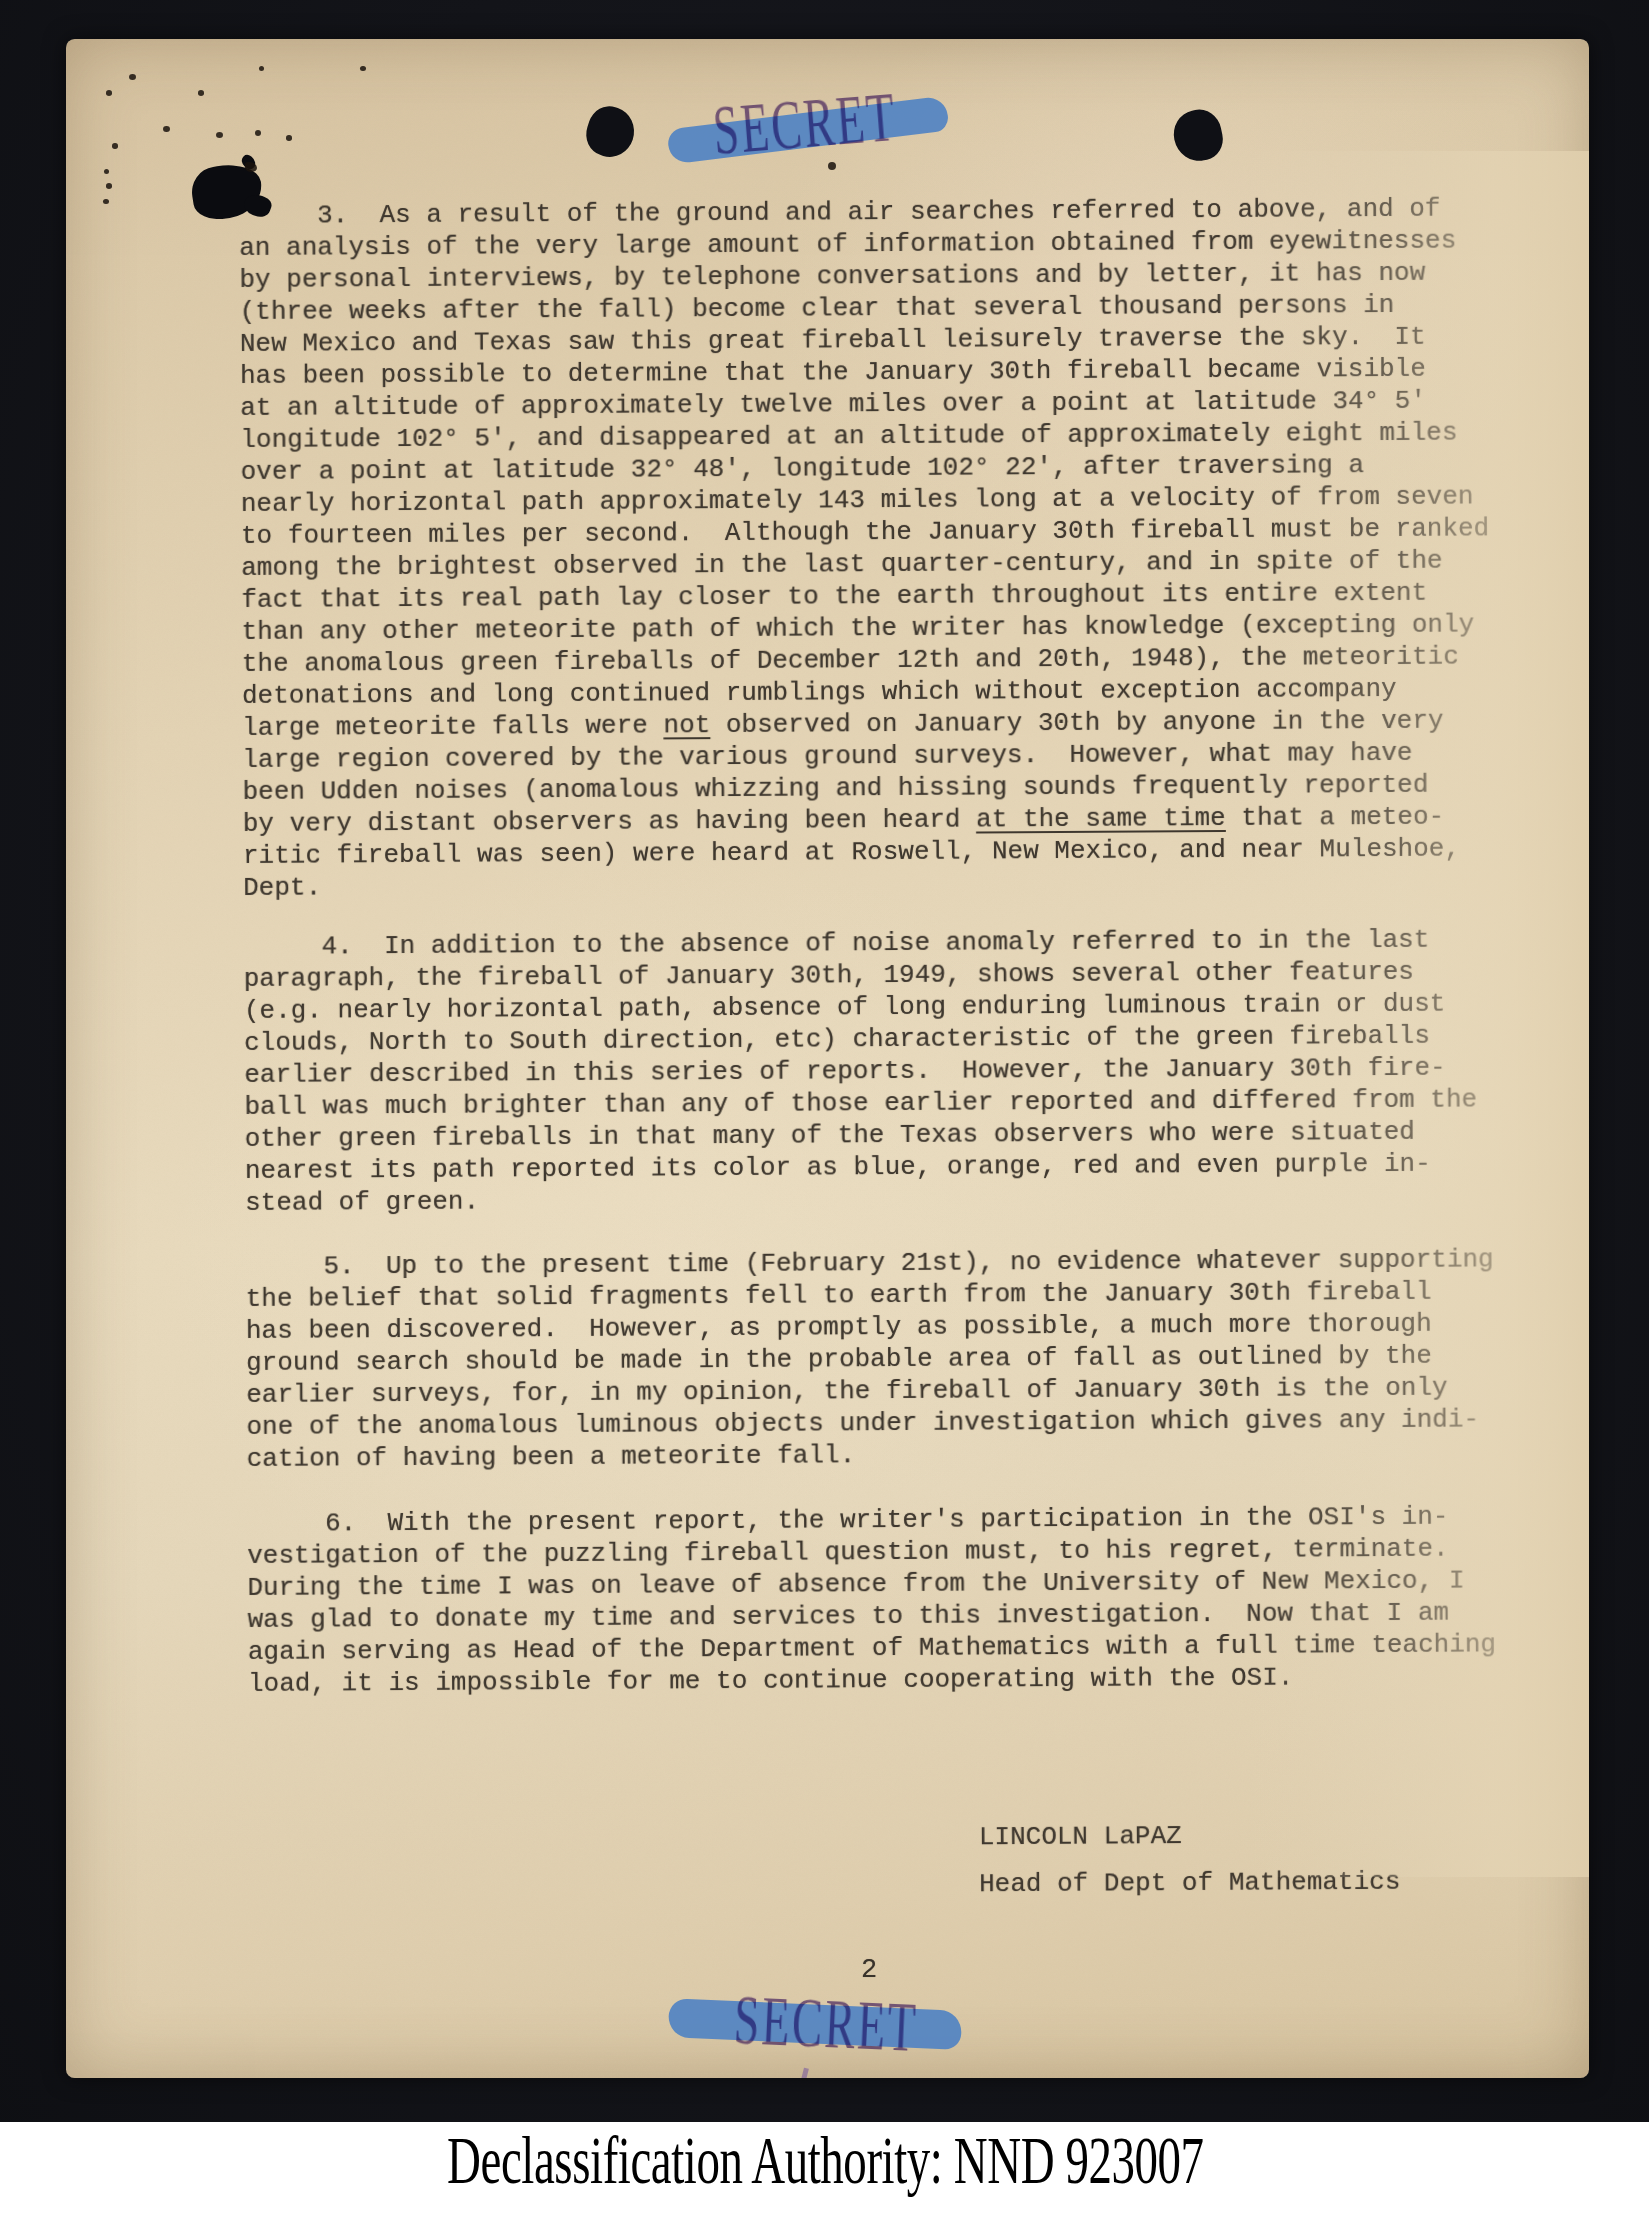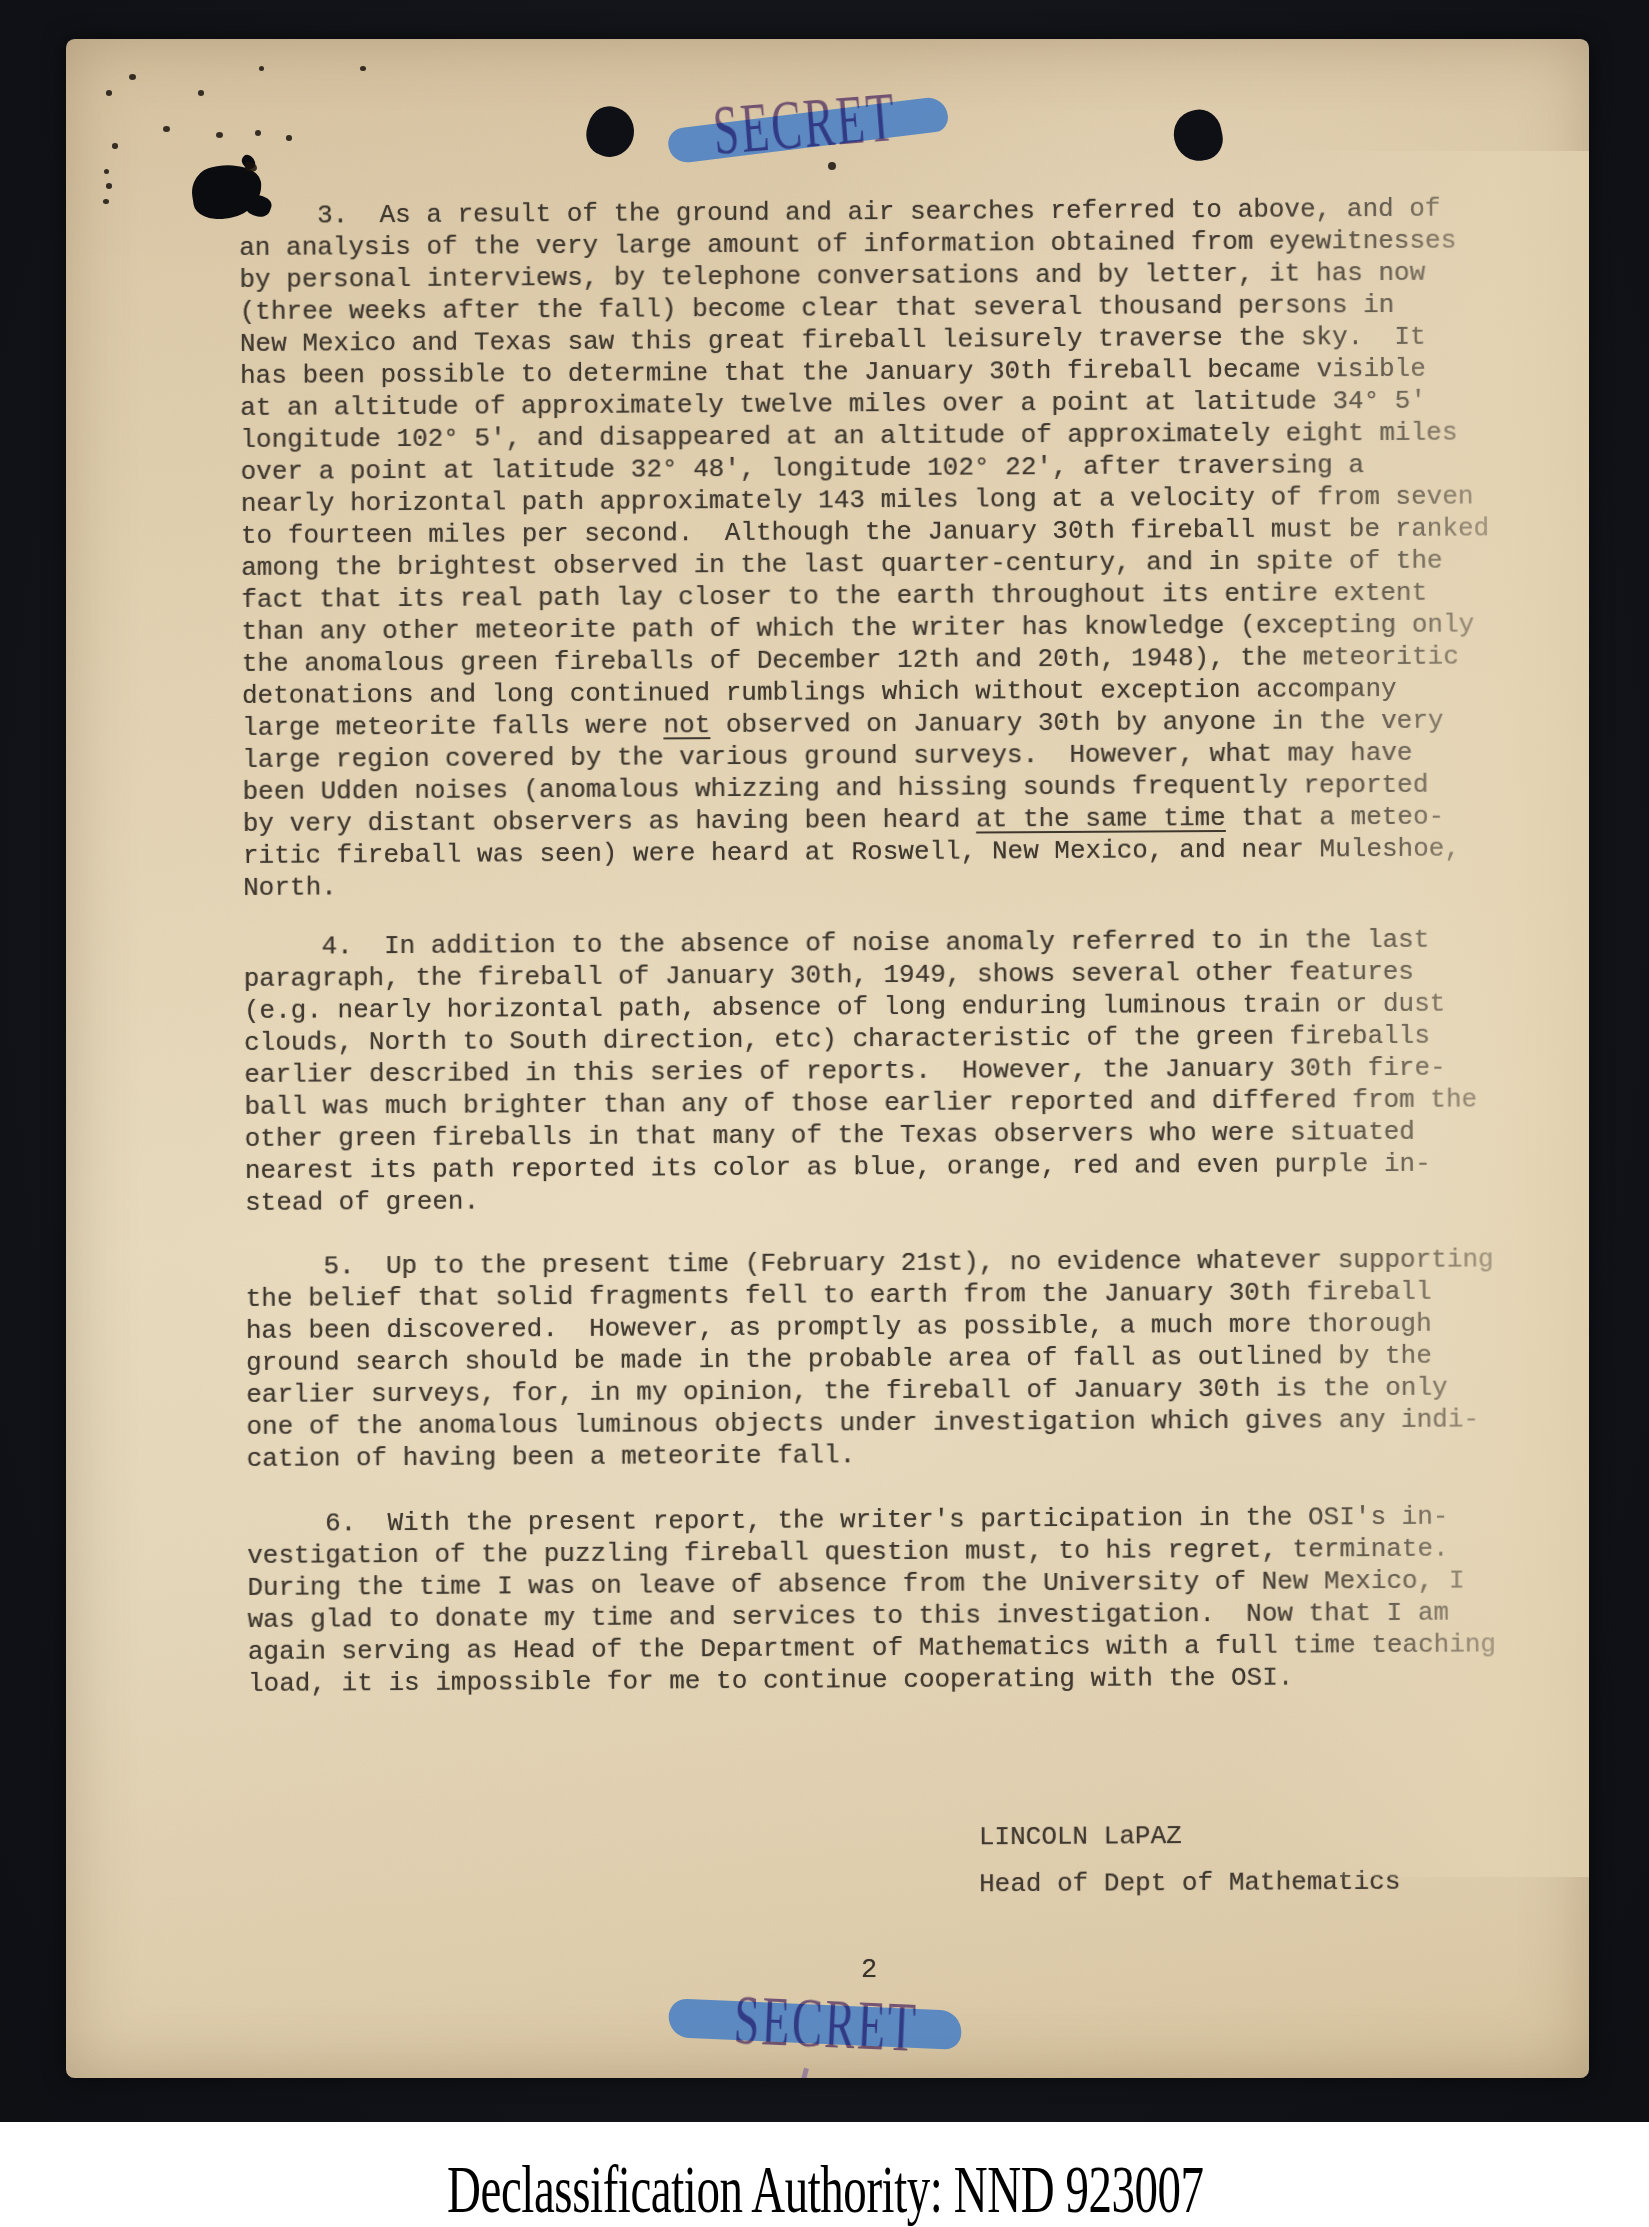--- a/index.html
+++ b/index.html
@@ -53,21 +53,21 @@
   .hole-right{left:1108px;top:71px;width:48px;height:51px;border-radius:52% 48% 45% 55%;transform:rotate(-12deg);}
   .tear{position:absolute;z-index:6;background:#0b0c10;}
   .tear-main{left:126px;top:126px;width:70px;height:53px;border-radius:38% 62% 55% 45% / 52% 44% 62% 38%;transform:rotate(-9deg);}
   .tear-sub1{left:178px;top:156px;width:27px;height:21px;border-radius:60% 40% 50% 50%;transform:rotate(20deg);}
   .tear-sub2{left:175px;top:117px;width:15px;height:12.4px;border-radius:40% 60% 45% 55%;transform:rotate(40deg);}
   .speck{position:absolute;z-index:6;background:#1a130d;border-radius:50%;opacity:.85;}
   .fade-right{position:absolute;z-index:3;left:1180px;top:112px;width:344px;height:1726px;pointer-events:none;
     background:linear-gradient(to right, rgba(230,216,186,0) 0%, rgba(230,216,186,.28) 45%, rgba(229,213,181,.62) 72%, rgba(227,210,176,.82) 100%);}
   
   .footer-strip{position:absolute;left:0;top:2122px;width:1650px;height:106px;background:#ffffff;z-index:7;
-    display:flex;align-items:flex-end;justify-content:center;}
+    display:flex;align-items:flex-start;justify-content:center;}
   .footer-text{display:inline-block;font-family:"Liberation Serif","DejaVu Serif",serif;
     font-size:67px;color:#000;transform:scaleX(.70);white-space:nowrap;letter-spacing:-0.6px;}
 </style>
 </head>
 <body>
 
 <div class="scene">
   <div class="paper">
 
     <svg class="grain" width="1523" height="2039" xmlns="http://www.w3.org/2000/svg" viewBox="0 0 2454 3285">
@@ -118,21 +118,21 @@
           <div class="tline"><span>among the brightest observed in the last quarter-century, and in spite of the</span></div>
           <div class="tline"><span>fact that its real path lay closer to the earth throughout its entire extent</span></div>
           <div class="tline"><span>than any other meteorite path of which the writer has knowledge (excepting only</span></div>
           <div class="tline"><span>the anomalous green fireballs of December 12th and 20th, 1948), the meteoritic</span></div>
           <div class="tline"><span>detonations and long continued rumblings which without exception accompany</span></div>
           <div class="tline"><span>large meteorite falls were </span><span class="u">not</span><span> observed on January 30th by anyone in the very</span></div>
           <div class="tline"><span>large region covered by the various ground surveys.  However, what may have</span></div>
           <div class="tline"><span>been Udden noises (anomalous whizzing and hissing sounds frequently reported</span></div>
           <div class="tline"><span>by very distant observers as having been heard </span><span class="u">at the same time</span><span> that a meteo-</span></div>
           <div class="tline"><span>ritic fireball was seen) were heard at Roswell, New Mexico, and near Muleshoe,</span></div>
-          <div class="tline"><span>North.</span></div>
+          <div class="tline"><span>Dept.</span></div>
         </div>
         <div class="para">
           <div class="tline"><span>     4.  In addition to the absence of noise anomaly referred to in the last</span></div>
           <div class="tline"><span>paragraph, the fireball of January 30th, 1949, shows several other features</span></div>
           <div class="tline"><span>(e.g. nearly horizontal path, absence of long enduring luminous train or dust</span></div>
           <div class="tline"><span>clouds, North to South direction, etc) characteristic of the green fireballs</span></div>
           <div class="tline"><span>earlier described in this series of reports.  However, the January 30th fire-</span></div>
           <div class="tline"><span>ball was much brighter than any of those earlier reported and differed from the</span></div>
           <div class="tline"><span>other green fireballs in that many of the Texas observers who were situated</span></div>
           <div class="tline"><span>nearest its path reported its color as blue, orange, red and even purple in-</span></div>

